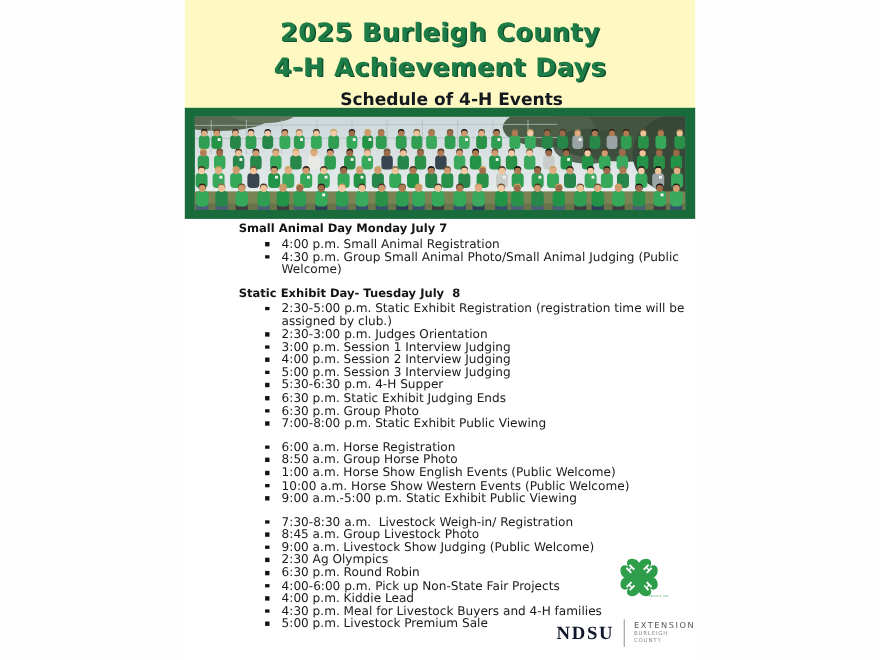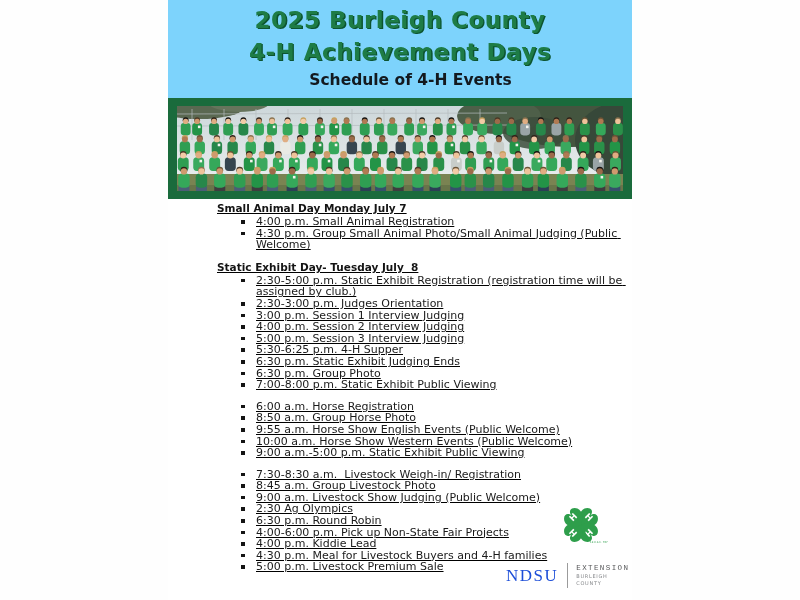--- a/index.html
+++ b/index.html
@@ -1,43 +1,43 @@
 <!DOCTYPE html>
 <html><head>
 <meta charset="utf-8">
 <style>
   html,body{margin:0;padding:0;background:#ffffff;}
   .canvas{position:relative;width:800px;height:600px;background:#fefefe;overflow:hidden;
           font-family:"DejaVu Sans","Liberation Sans",sans-serif;}
   .page{position:absolute;left:168px;top:0;width:464px;height:600px;background:#ffffff;}
 
   
-  .banner{background:#7dd3fc;height:98px;box-sizing:border-box;padding-top:4px;text-align:center;}
+  .banner{background:#fef9c3;height:98px;box-sizing:border-box;padding-top:14px;text-align:center;}
   .title-line{font-size:23px;font-weight:bold;color:#1e7c46;line-height:32px;letter-spacing:.5px;
               text-shadow:1.4px 1.4px 0 #0c5430;}
   .subtitle{font-size:15.5px;font-weight:bold;color:#13191f;line-height:22px;margin-top:1px;margin-left:21px;}
 
   
   .photo-frame{height:101px;background:#1a6b3c;box-sizing:border-box;padding:8px 9px;}
   .photo-frame svg{display:block;width:446px;height:85px;}
 
   
-  .schedule{padding:3px 0 0 49px;text-decoration:underline;}
+  .schedule{padding:3px 0 0 49px;}
   .sec-head{font-size:10.5px;font-weight:bold;color:#141414;line-height:12px;margin:0 0 2px 0;white-space:pre-wrap;}
   .sec-items{list-style:none;margin:0 0 10px 0;padding:0;}
   .item{position:relative;font-size:11px;color:#1a1a1a;line-height:11.6px;padding-left:39px;white-space:pre-wrap;}
   .item::before{content:"";position:absolute;left:24px;top:4px;width:3.6px;height:3.6px;background:#141414;}
 
   
   .clover{position:absolute;left:386px;top:499px;width:54px;height:58px;}
   .ndsu-block{position:absolute;left:338px;top:563px;display:flex;align-items:center;}
-  .ndsu-word{font-family:"Liberation Serif","DejaVu Serif",serif;font-weight:normal;font-size:17px;
-             letter-spacing:1.5px;color:#1d4ed8;line-height:24px;}
+  .ndsu-word{font-family:"Liberation Serif","DejaVu Serif",serif;font-weight:bold;font-size:17px;
+             letter-spacing:1.5px;color:#0f172a;line-height:24px;}
   .ndsu-divider{width:1px;height:25px;background:#9b9b9b;margin:0 8px 0 9px;}
-  .ext-line1{font-size:7.5px;letter-spacing:1.4px;color:#565759;line-height:9px;font-family:Liberation Mono, monospace;}
+  .ext-line1{font-size:7.5px;letter-spacing:1.4px;color:#565759;line-height:9px;}
   .ext-line2{font-size:5px;letter-spacing:.7px;color:#87898c;line-height:7px;}
 </style>
 </head>
 <body>
 
 <div class="canvas">
   <div class="page">
 
     <div class="banner">
       <div class="title-line">2025 Burleigh County</div>
@@ -697,32 +697,32 @@
         </div>
 
         <div class="section">
           <div class="sec-head">Static Exhibit Day- Tuesday July  8</div>
           <ul class="sec-items">
             <li class="item">2:30-5:00 p.m. Static Exhibit Registration (registration time will be assigned by club.)</li>
             <li class="item">2:30-3:00 p.m. Judges Orientation</li>
             <li class="item">3:00 p.m. Session 1 Interview Judging</li>
             <li class="item">4:00 p.m. Session 2 Interview Judging</li>
             <li class="item">5:00 p.m. Session 3 Interview Judging</li>
-            <li class="item">5:30-6:25 p.m. 4-H Supper</li>
+            <li class="item">5:30-6:30 p.m. 4-H Supper</li>
             <li class="item">6:30 p.m. Static Exhibit Judging Ends</li>
             <li class="item">6:30 p.m. Group Photo</li>
             <li class="item">7:00-8:00 p.m. Static Exhibit Public Viewing</li>
           </ul>
         </div>
 
         <div class="section">
           <ul class="sec-items">
             <li class="item">6:00 a.m. Horse Registration</li>
             <li class="item">8:50 a.m. Group Horse Photo</li>
-            <li class="item">9:55 a.m. Horse Show English Events (Public Welcome)</li>
+            <li class="item">1:00 a.m. Horse Show English Events (Public Welcome)</li>
             <li class="item">10:00 a.m. Horse Show Western Events (Public Welcome)</li>
             <li class="item">9:00 a.m.-5:00 p.m. Static Exhibit Public Viewing</li>
           </ul>
         </div>
 
         <div class="section">
           <ul class="sec-items">
             <li class="item">7:30-8:30 a.m.  Livestock Weigh-in/ Registration</li>
             <li class="item">8:45 a.m. Group Livestock Photo</li>
             <li class="item">9:00 a.m. Livestock Show Judging (Public Welcome)</li>

